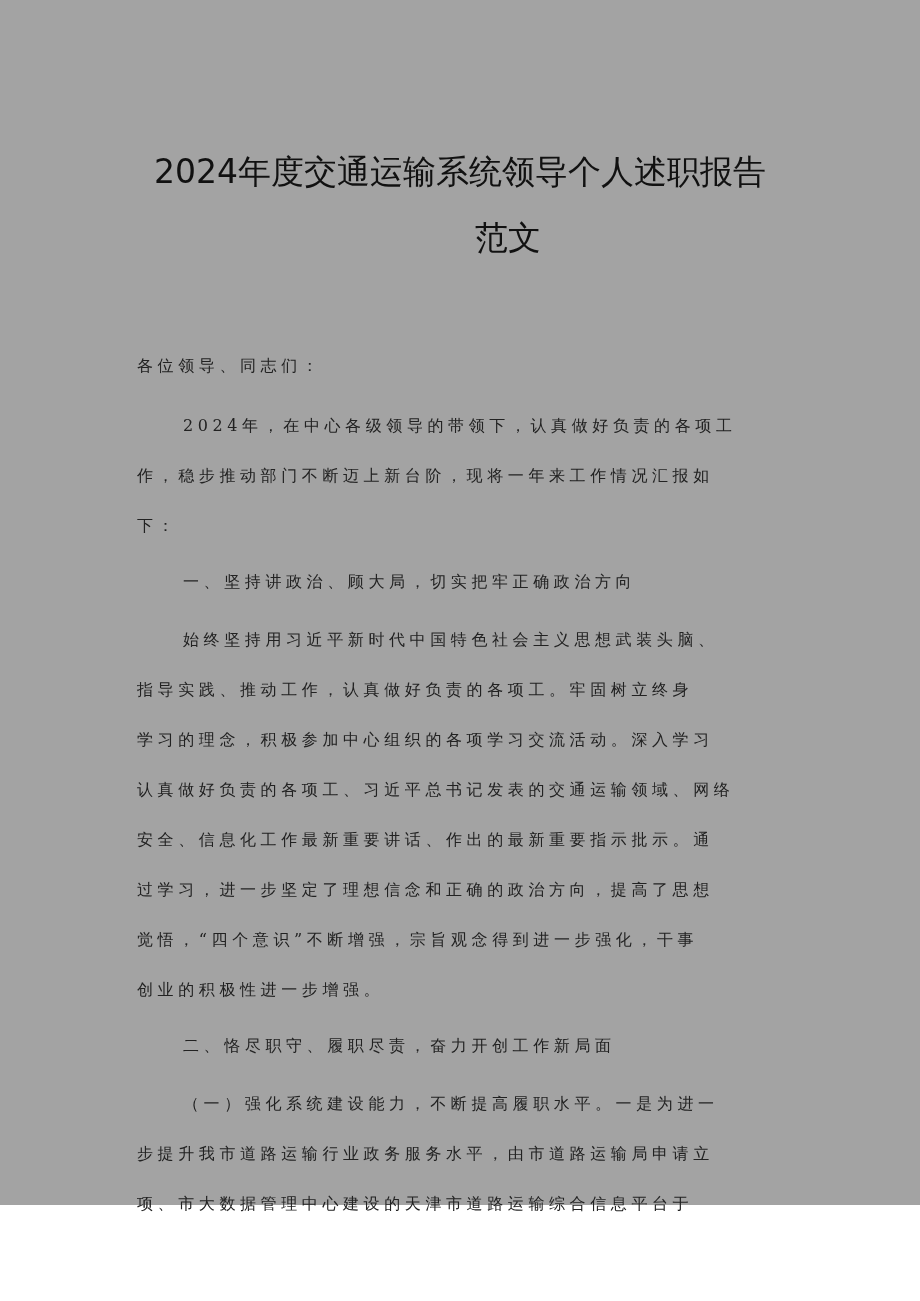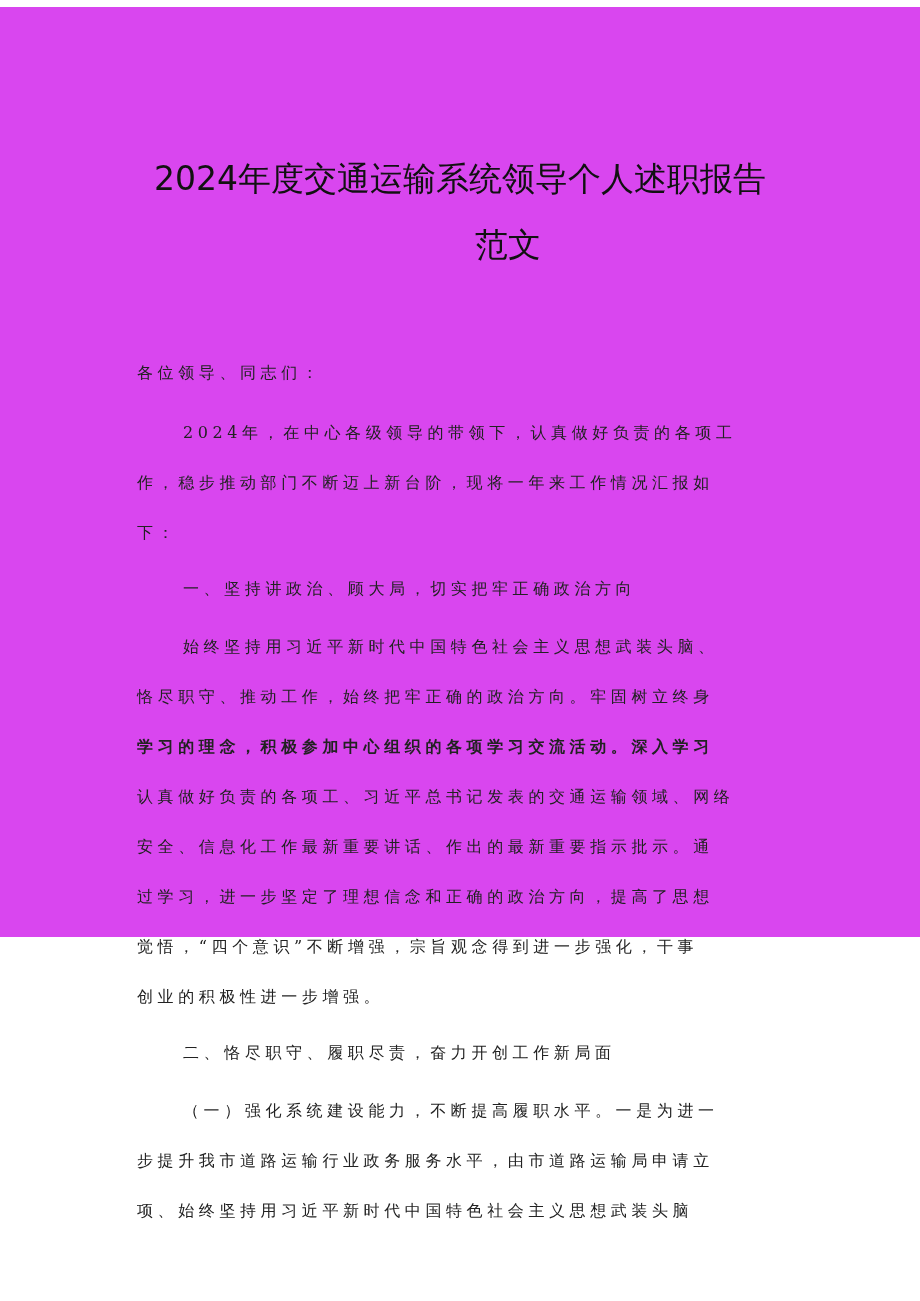--- a/index.html
+++ b/index.html
@@ -1,17 +1,17 @@
 <!DOCTYPE html>
 <html><head>
   <meta charset="utf-8">
   <style>
     html, body { margin: 0; padding: 0; background: #ffffff; }
     body { width: 920px; height: 1301px; position: relative; overflow: hidden; }
-    .page { position: absolute; left: 0; top: 7px; width: 920px; height: 930px; background: #d946ef; }
+    .page { position: absolute; left: 0; top: 0; width: 920px; height: 1205px; background: #a3a3a3; }
     .title {
       position: absolute; left: 0; width: 920px; text-align: center;
       font-family: "DejaVu Sans", "Liberation Sans", sans-serif;
       font-size: 33px; color: #111111; letter-spacing: 0px;
       white-space: nowrap;
     }
     .line {
       position: absolute; left: 137px;
       font-family: "DejaVu Serif", "Liberation Serif", serif;
       font-size: 16px; color: #222222; white-space: nowrap;
@@ -29,26 +29,26 @@
 
   <div class="line" style="top:308px;">各位领导、同志们：</div>
 
   <div class="line indent" style="top:368px;">2024年，在中心各级领导的带领下，认真做好负责的各项工</div>
   <div class="line" style="top:418px;">作，稳步推动部门不断迈上新台阶，现将一年来工作情况汇报如</div>
   <div class="line" style="top:468px;">下：</div>
 
   <div class="line indent" style="top:524px;">一、坚持讲政治、顾大局，切实把牢正确政治方向</div>
 
   <div class="line indent" style="top:582px;">始终坚持用习近平新时代中国特色社会主义思想武装头脑、</div>
-  <div class="line" style="top:632px;">恪尽职守、推动工作，始终把牢正确的政治方向。牢固树立终身</div>
-  <div class="line" style="top:682px;font-weight:bold;">学习的理念，积极参加中心组织的各项学习交流活动。深入学习</div>
+  <div class="line" style="top:632px;">指导实践、推动工作，认真做好负责的各项工。牢固树立终身</div>
+  <div class="line" style="top:682px;">学习的理念，积极参加中心组织的各项学习交流活动。深入学习</div>
   <div class="line" style="top:732px;">认真做好负责的各项工、习近平总书记发表的交通运输领域、网络</div>
   <div class="line" style="top:782px;">安全、信息化工作最新重要讲话、作出的最新重要指示批示。通</div>
   <div class="line" style="top:832px;">过学习，进一步坚定了理想信念和正确的政治方向，提高了思想</div>
   <div class="line" style="top:882px;">觉悟，“四个意识”不断增强，宗旨观念得到进一步强化，干事</div>
   <div class="line indent" style="top:988px;">二、恪尽职守、履职尽责，奋力开创工作新局面</div>
 
   <div class="line" style="top:932px;">创业的积极性进一步增强。</div>
 
   <div class="line indent" style="top:1046px;text-align:right;">（一）强化系统建设能力，不断提高履职水平。一是为进一</div>
   <div class="line" style="top:1096px;text-align:center;">步提升我市道路运输行业政务服务水平，由市道路运输局申请立</div>
-  <div class="line" style="top:1146px;">项、始终坚持用习近平新时代中国特色社会主义思想武装头脑</div>
+  <div class="line" style="top:1146px;">项、市大数据管理中心建设的天津市道路运输综合信息平台于</div>
 </div>
 
 </body></html>

